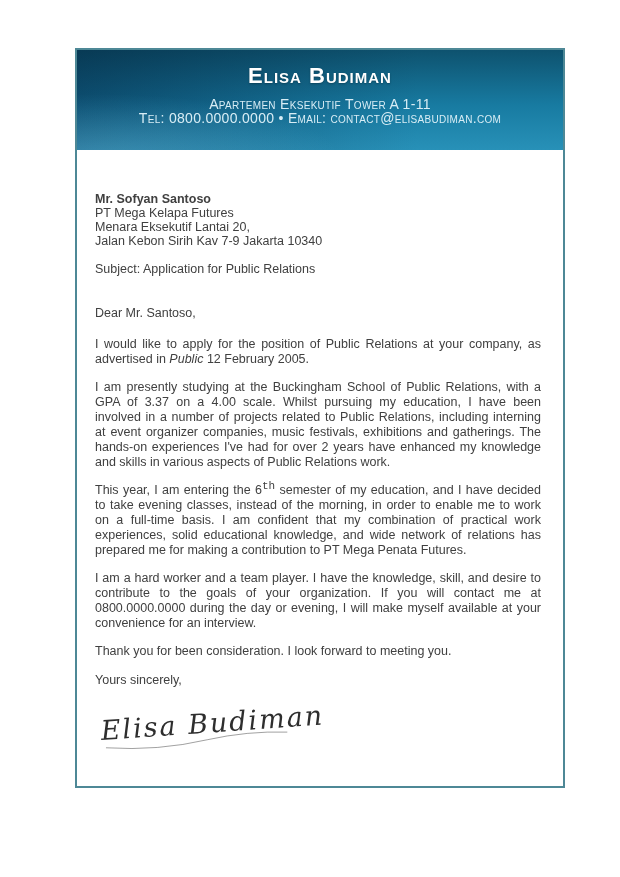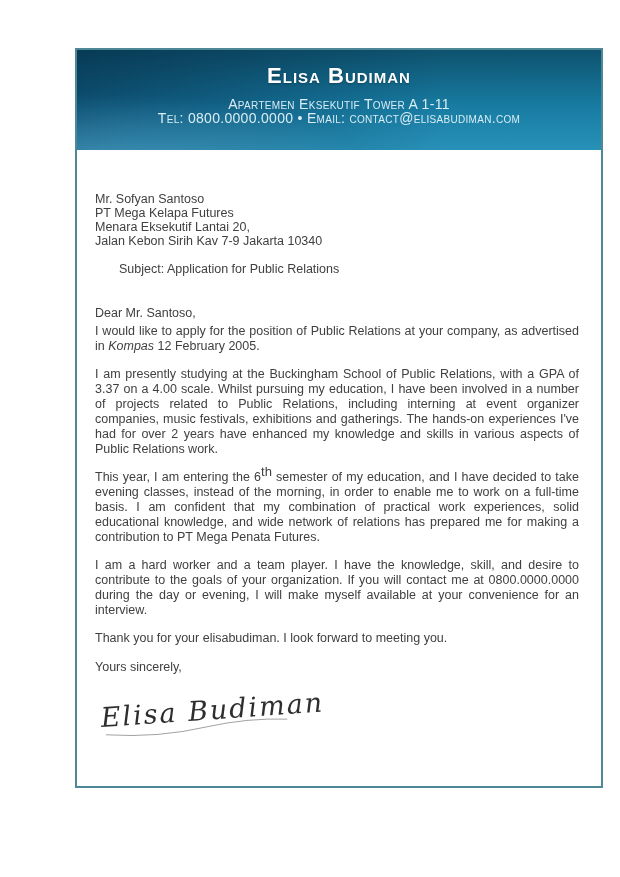--- a/index.html
+++ b/index.html
@@ -8,21 +8,21 @@
     height: 877px;
     position: relative;
     font-family: "Liberation Sans", sans-serif;
     overflow: hidden;
   }
 
   .letter {
     position: absolute;
     left: 75px;
     top: 48px;
-    width: 528px;
+    width: 490px;
     height: 740px;
     border: 2px solid #4e8896;
     background: #ffffff;
     overflow: hidden;
   }
 
   .letter-header {
     width: 100%;
     height: 100px;
     background:
@@ -55,29 +55,29 @@
   .letter-body {
     padding: 42px 22px 0 18px;
     color: #404040;
     font-size: 12.5px;
     line-height: 15px;
   }
 
   .date-line { margin-bottom: 19px; }
 
   .recipient-block { margin-bottom: 14px; line-height: 14px; }
-  .recipient-name { font-weight: normal; }
+  .recipient-name { font-weight: bold; }
 
-  .subject-line { margin-bottom: 29px; margin-left: 24px; }
+  .subject-line { margin-bottom: 29px; }
 
-  .salutation { margin-bottom: 3px; }
+  .salutation { margin-bottom: 16px; }
 
   .para { text-align: justify; margin-bottom: 13px; }
   .para .italic { font-style: italic; }
-  .para sup { font-size: 13px; line-height: 0; }
+  .para sup { font-size: 11px; line-height: 0; font-family: Liberation Mono, monospace; }
 
   .closing { margin-top: 14px; margin-bottom: 4px; }
 
   .signature-wrap { height: 62px; margin-left: 2px; }
   .signature-wrap svg { display: block; }
   .signature-text {
     font-family: "DejaVu Serif", serif;
     font-style: italic;
     font-size: 27px;
     fill: #2e2e2e;
@@ -104,29 +104,29 @@
       <div class="recipient-name">Mr. Sofyan Santoso</div>
       <div>PT Mega Kelapa Futures</div>
       <div>Menara Eksekutif Lantai 20,</div>
       <div>Jalan Kebon Sirih Kav 7-9 Jakarta 10340</div>
     </div>
 
     <div class="subject-line">Subject: Application for Public Relations</div>
 
     <div class="salutation">Dear Mr. Santoso,</div>
 
-    <p class="para"><span>I would like to apply for the position of Public Relations at your company, as advertised in </span><span class="italic">Kompas</span><span> 12 February 2005.</span></p>
+    <p class="para"><span>I would like to apply for the position of Public Relations at your company, as advertised in </span><span class="italic">Public</span><span> 12 February 2005.</span></p>
 
     <p class="para">I am presently studying at the Buckingham School of Public Relations, with a GPA of 3.37 on a 4.00 scale. Whilst pursuing my education, I have been involved in a number of projects related to Public Relations, including interning at event organizer companies, music festivals, exhibitions and gatherings. The hands-on experiences I've had for over 2 years have enhanced my knowledge and skills in various aspects of Public Relations work.</p>
 
     <p class="para"><span>This year, I am entering the 6</span><sup>th</sup><span> semester of my education, and I have decided to take evening classes, instead of the morning, in order to enable me to work on a full-time basis. I am confident that my combination of practical work experiences, solid educational knowledge, and wide network of relations has prepared me for making a contribution to PT Mega Penata Futures.</span></p>
 
     <p class="para">I am a hard worker and a team player. I have the knowledge, skill, and desire to contribute to the goals of your organization. If you will contact me at 0800.0000.0000 during the day or evening, I will make myself available at your convenience for an interview.</p>
 
-    <p class="para">Thank you for your elisabudiman. I look forward to meeting you.</p>
+    <p class="para">Thank you for been consideration. I look forward to meeting you.</p>
 
     <div class="closing">Yours sincerely,</div>
 
     <div class="signature-wrap">
       <svg width="240" height="62" viewBox="0 0 240 62">
         <g transform="rotate(-4 120 38)">
           <text x="4" y="40" class="signature-text">Elisa Budiman</text>
           <path d="M 8 48 Q 60 55 110 47 Q 150 41 190 45" fill="none" stroke="#2e2e2e" stroke-width="0.8" opacity="0.55"></path>
         </g>
       </svg>

